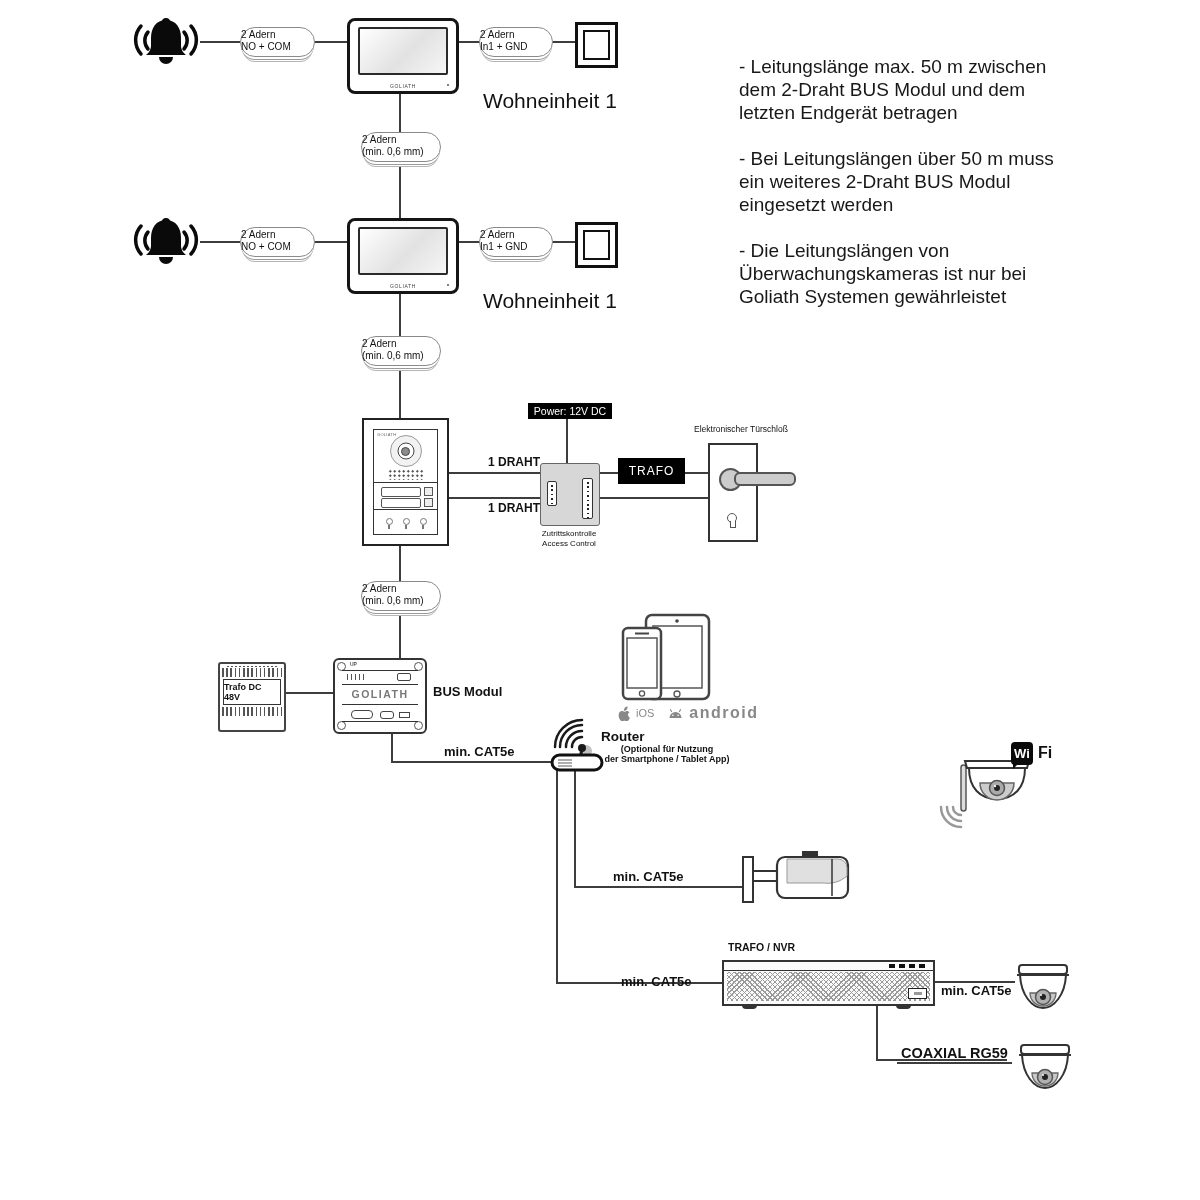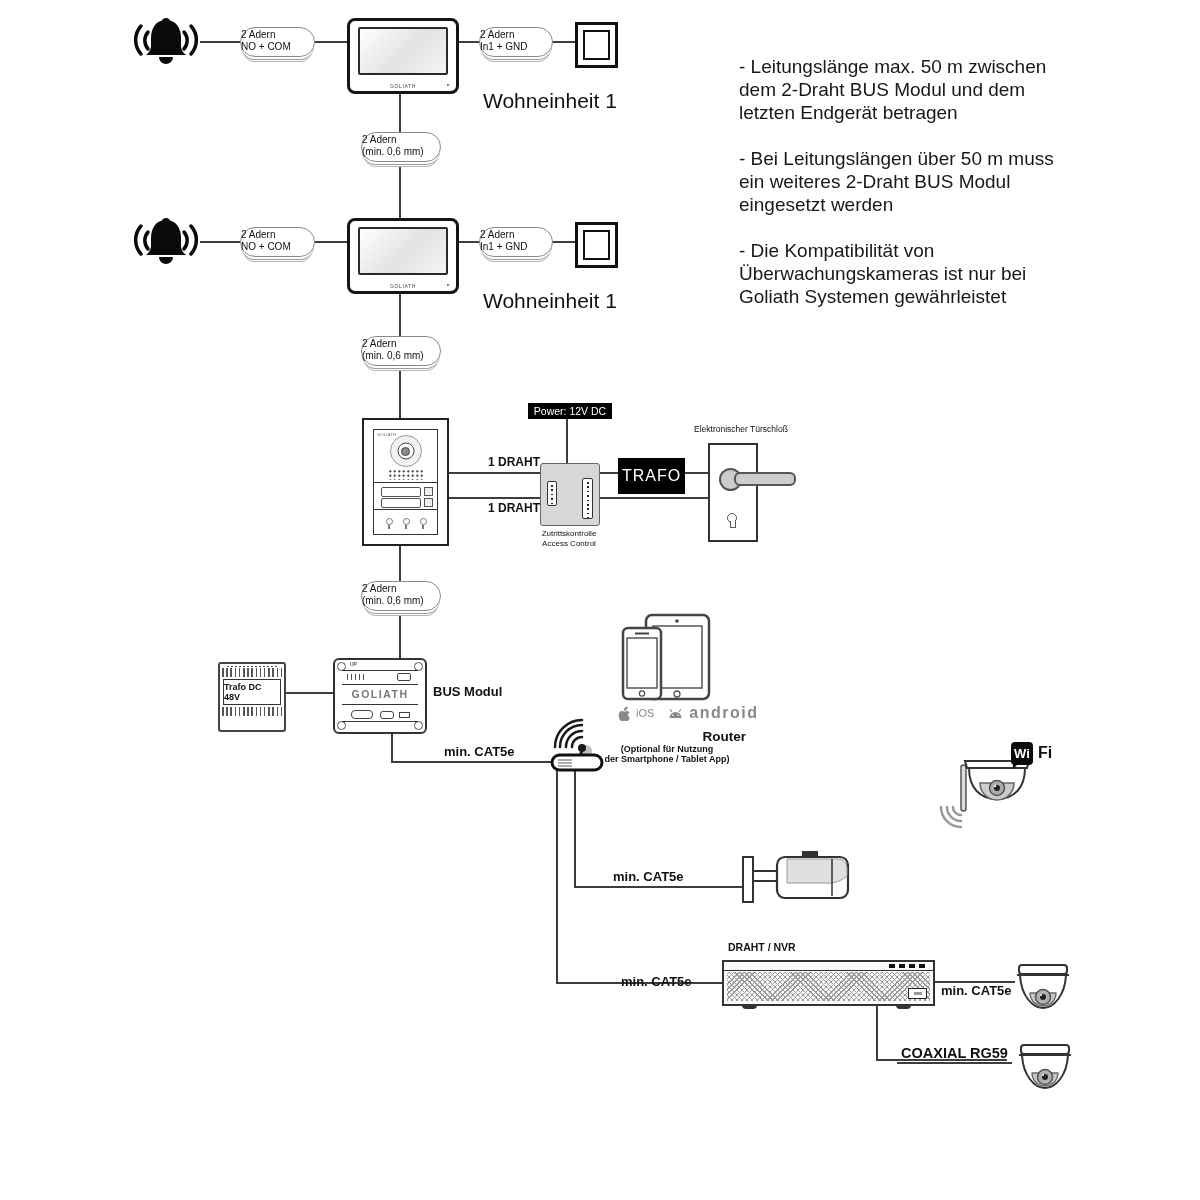--- a/index.html
+++ b/index.html
@@ -236,21 +236,21 @@
 
   <div class="access">
     <div class="strip" style="left:6px;top:17px;width:8px;height:23px"></div>
     <div class="strip" style="left:41px;top:14px;width:9px;height:39px"></div>
   </div>
   <div class="t" style="left:533px;top:529px;width:72px;text-align:center;font-size:8px;line-height:9.5px;white-space:normal">
     <div>Zutrittskontrolle</div>
     <div>Access Control</div>
   </div>
 
-  <div class="blackbox" style="left:618px;top:458px;width:67px;height:36px;font-size:16px;letter-spacing:1px">TRAFO</div>
+  <div class="blackbox" style="left:618px;top:458px;width:67px;height:26px;font-size:12px;letter-spacing:1px">TRAFO</div>
 
   <div class="t" style="left:694px;top:424px;font-size:8.5px">Elektronischer Türschloß</div>
   <div class="lock">
     <div class="knob"></div>
     <div class="lever"></div>
     <div class="keyc"></div>
     <div class="keys"></div>
   </div>
 
   <div class="trafo48">
@@ -316,21 +316,21 @@
     <svg width="15" height="10" viewBox="0 0 20 13" style="margin-left:8px">
       <path fill="#888" d="M2 13 a8 8 0 0 1 16 0 z"></path>
       <line x1="5" y1="5" x2="3" y2="1.5" stroke="#888" stroke-width="1.4"></line>
       <line x1="15" y1="5" x2="17" y2="1.5" stroke="#888" stroke-width="1.4"></line>
       <circle cx="6.5" cy="9.5" r="1.1" fill="#fff"></circle>
         <circle cx="13.5" cy="9.5" r="1.1" fill="#fff"></circle>
     </svg>
     <span style="color:#888;font-size:16px;font-weight:bold;letter-spacing:1.5px">android</span>
   </div>
 
-  <div class="t bold" style="left:626px;top:729px;width:120px;text-align:right;font-size:13.5px">Router</div>
+  <div class="t bold" style="left:601px;top:729px;width:120px;text-align:left;font-size:13.5px">Router</div>
   <div class="t bold" style="left:577px;top:744px;width:180px;text-align:center;font-size:9px;line-height:10px;white-space:normal">
     <div>(Optional für Nutzung</div>
     <div>der Smartphone / Tablet App)</div>
   </div>
 
   <div class="t bold" style="left:444px;top:744px;font-size:13px">min. CAT5e</div>
   <div class="t bold" style="left:613px;top:869px;font-size:13px">min. CAT5e</div>
   <div class="t bold" style="left:621px;top:974px;font-size:13px">min. CAT5e</div>
   <div class="t bold" style="left:941px;top:983px;font-size:13px">min. CAT5e</div>
   <div class="t bold" style="left:897px;top:1045px;font-size:14.5px;border-bottom:2px solid #3d3d3d;padding:0 4px 1px">COAXIAL RG59</div>
@@ -354,21 +354,21 @@
 
   <svg class="abs" style="left:740px;top:850px" width="115" height="58" viewBox="0 0 115 58">
     <rect x="3" y="7" width="10" height="45" fill="#fff" stroke="#333" stroke-width="2"></rect>
     <rect x="13" y="21" width="24" height="10" fill="#fff" stroke="#333" stroke-width="2"></rect>
     <rect x="62" y="1" width="16" height="7" fill="#333"></rect>
     <rect x="37" y="7" width="71" height="41" rx="8" fill="#fff" stroke="#333" stroke-width="2.2"></rect>
     <path d="M47 9 H98 A9 9 0 0 1 107 18 V26 C100 32 92 34 84 33 H47 Z" fill="#e0e0e0" stroke="#999" stroke-width="1"></path>
     <line x1="92" y1="9" x2="92" y2="46" stroke="#333" stroke-width="1.5"></line>
   </svg>
 
-  <div class="t bold" style="left:728px;top:941px;font-size:10.5px">DRAHT / NVR</div>
+  <div class="t bold" style="left:728px;top:941px;font-size:10.5px">TRAFO / NVR</div>
   <div class="nvr">
     <div class="top"></div>
     <div class="led" style="right:8px"></div>
     <div class="led" style="right:18px"></div>
     <div class="led" style="right:28px"></div>
     <div class="led" style="right:38px"></div>
     <div class="mesh"></div>
     <div class="btn">
         <i></i>
       </div>
@@ -391,17 +391,17 @@
     <path d="M8 13 C9 33 20 46 31 46 C42 46 53 33 54 13 Z" fill="#fff" stroke="#333" stroke-width="2"></path>
     <path d="M18 31 a13 13 0 0 0 26 0 z" fill="#c9c9c9" stroke="#666" stroke-width="1.3"></path>
     <circle cx="31" cy="35" r="7.5" fill="#b0b0b0" stroke="#555" stroke-width="1.5"></circle>
     <circle cx="31" cy="35" r="3" fill="#222"></circle>
     <circle cx="29" cy="33" r="1.1" fill="#eee"></circle>
   </svg>
 
   <div class="notes">
     <p>- Leitungslänge max. 50 m zwischen dem 2-Draht BUS Modul und dem letzten Endgerät betragen</p>
     <p>- Bei Leitungslängen über 50 m muss ein weiteres 2-Draht BUS Modul eingesetzt werden</p>
-    <p>- Die Kompatibilität von Überwachungskameras ist nur bei Goliath Systemen gewährleistet</p>
+    <p>- Die Leitungslängen von Überwachungskameras ist nur bei Goliath Systemen gewährleistet</p>
   </div>
 
 
 </div>
 
 </body></html>

